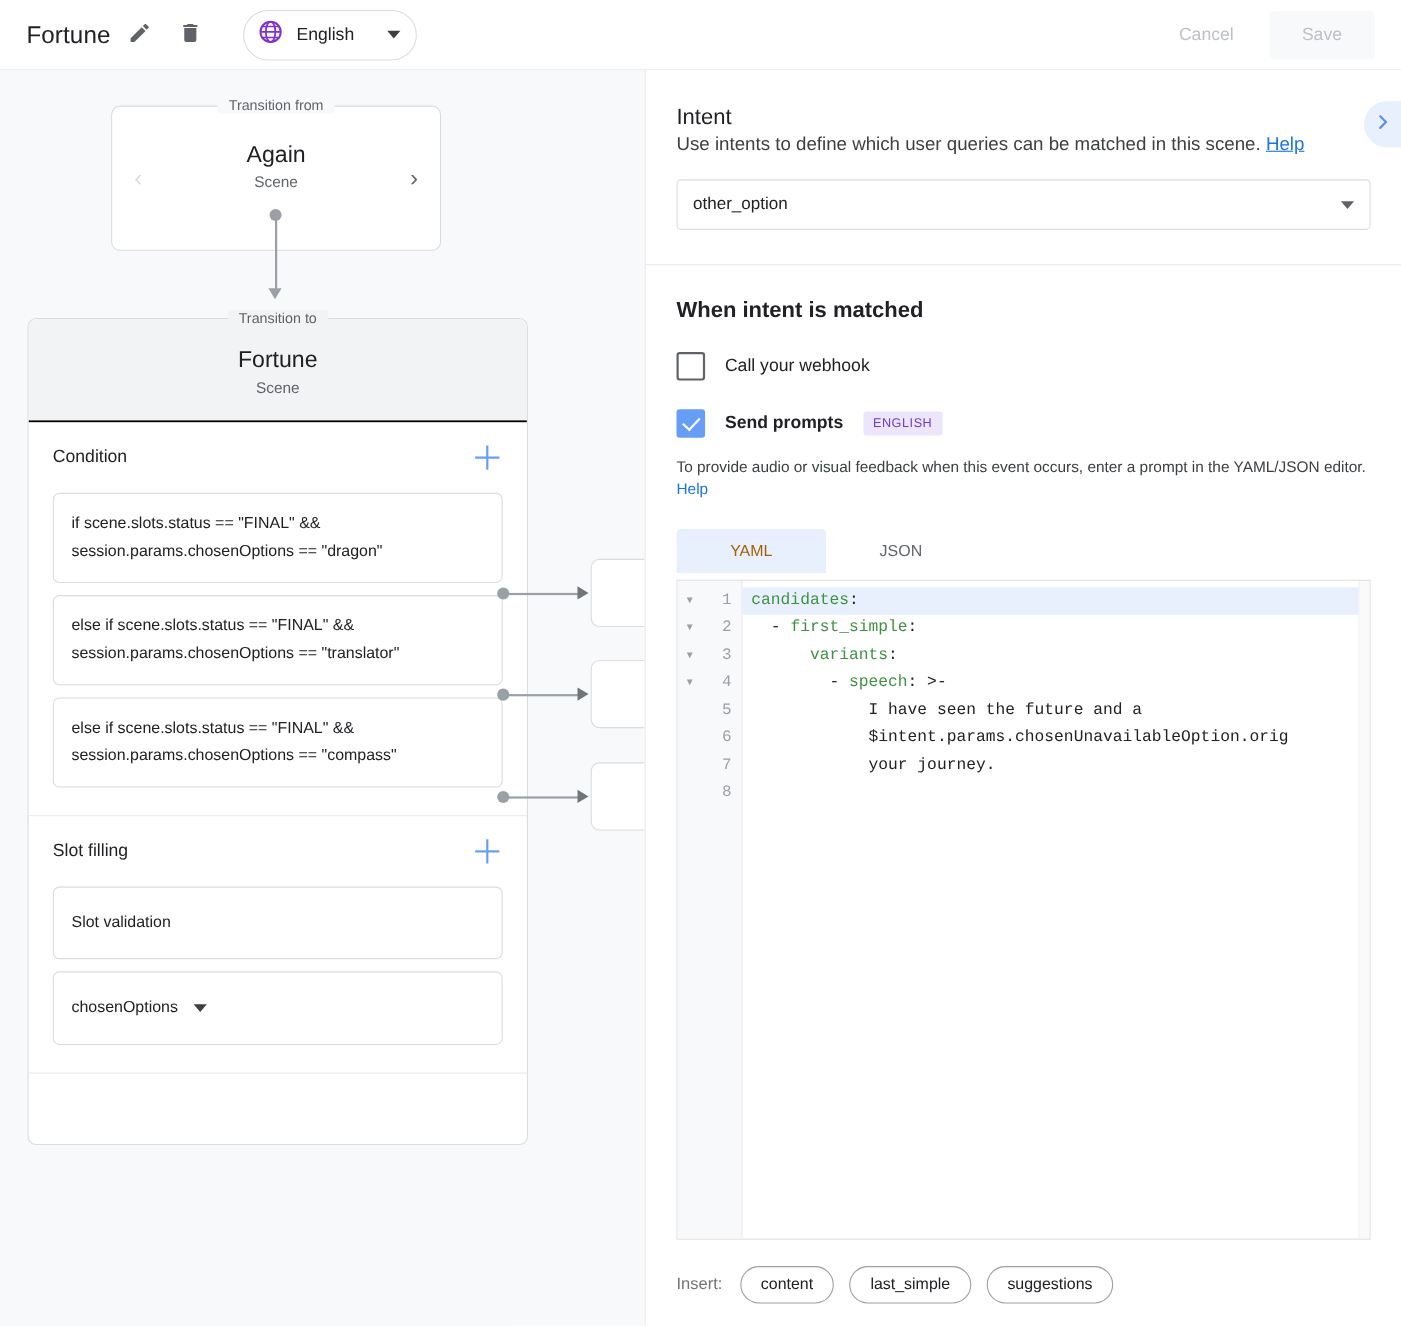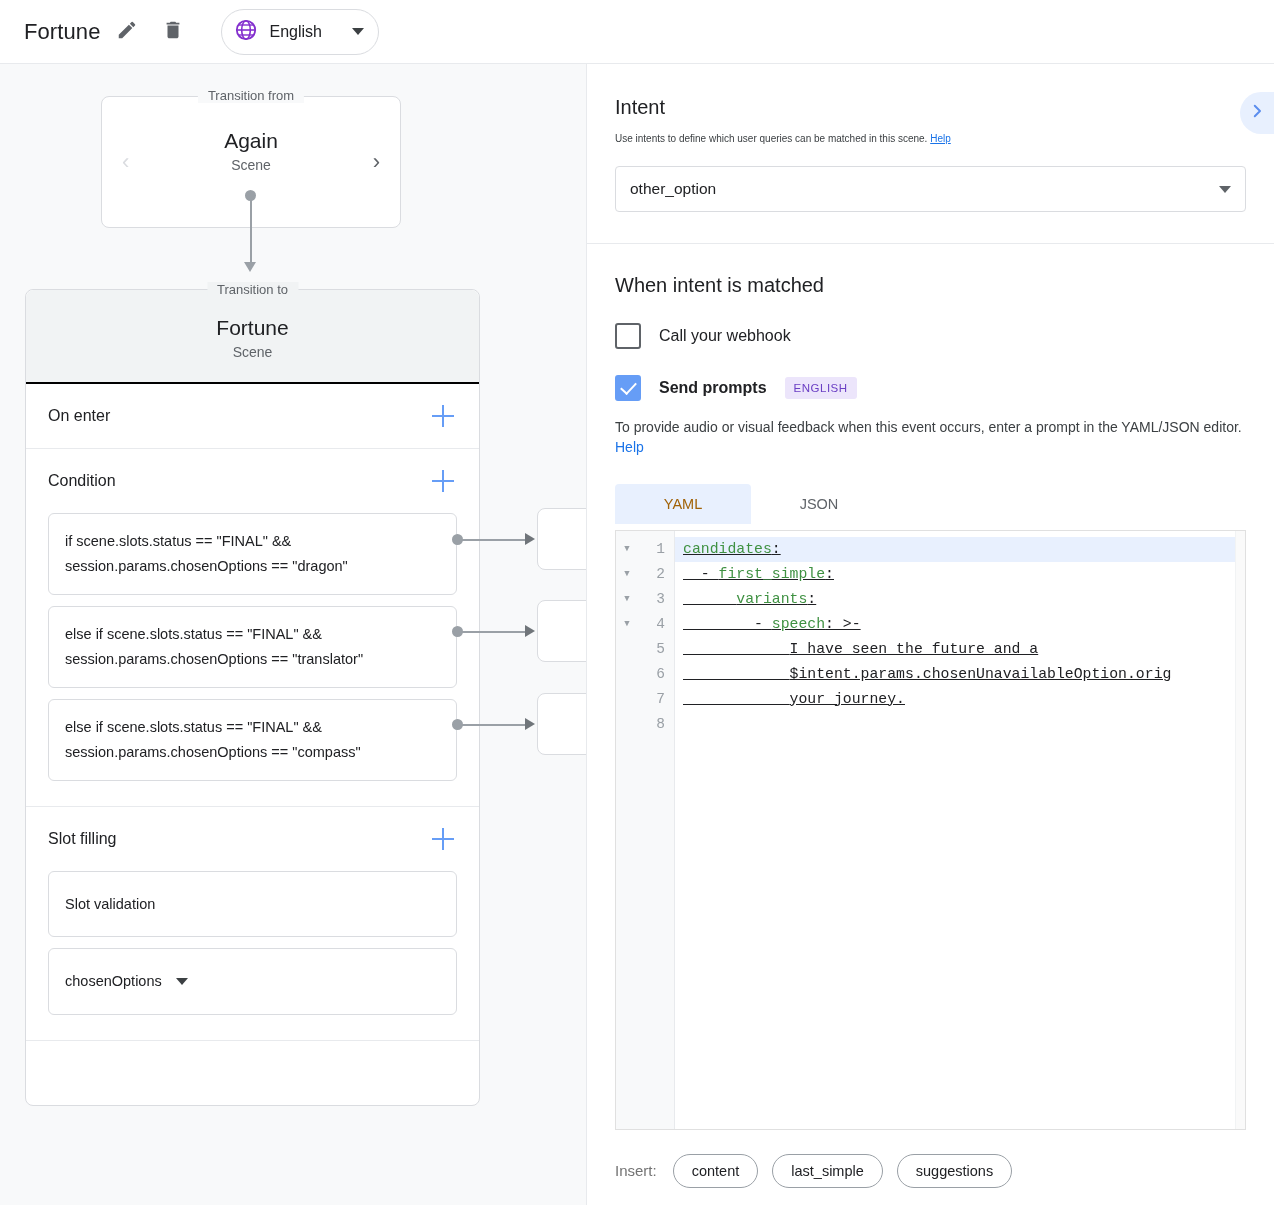--- a/index.html
+++ b/index.html
@@ -152,32 +152,32 @@
 
   
   .rp-pad { padding: 0 28px; }
   .expand-tab {
     position: absolute; right: 0; top: 28px; width: 34px; height: 42px;
     background: #e8f0fe; border-radius: 21px 0 0 21px;
     display: flex; align-items: center; justify-content: center;
     cursor: pointer;
   }
   .rp-h1 { font-size: 20px; color: #202124; margin: 32px 0 0; font-weight: normal; }
-  .rp-desc { font-size: 10px; color: #3c4043; margin-top: 14px; }
+  .rp-desc { font-size: 17px; color: #3c4043; margin-top: 2px; }
   .lnk { color: #1a73e8; text-decoration: underline; cursor: pointer; }
   .lnk.nounder { text-decoration: none; }
   .select-box {
     margin-top: 22px; height: 46px; border: 1px solid #dadce0; border-radius: 4px;
     display: flex; align-items: center; padding: 0 14px 0 14px;
     font-size: 15.5px; color: #202124; background: #fff; cursor: pointer;
   }
   .select-box .tri-down { margin-left: auto; border-top-color: #5f6368; }
   .rp-divider { height: 1px; background: #e8eaed; margin: 31px 0 0; }
 
-  .rp-h2 { font-size: 20px; color: #202124; font-weight: normal; margin: 30px 0 0; }
+  .rp-h2 { font-size: 20px; color: #202124; font-weight: bold; margin: 30px 0 0; }
   .check-row { display: flex; align-items: center; gap: 18px; margin-top: 26px; }
   .cbox {
     width: 26px; height: 26px; border: 2px solid #5f6368; border-radius: 3px;
     background: #fff; flex: none; cursor: pointer;
   }
   .cbox.checked {
     background: #669df6; border-color: #669df6; position: relative;
   }
   .cbox.checked::after {
     content: ""; position: absolute; left: 7px; top: 2px;
@@ -216,21 +216,20 @@
     width: 22px; text-align: center; font-size: 9px; color: #9aa0a6; cursor: pointer;
   }
   .lnum { flex: 1; text-align: right; padding-right: 9px; }
   .code {
     flex: 1; padding-top: 6px; position: relative; overflow: hidden;
   }
   .cline {
     height: 25px; line-height: 25px; white-space: pre;
     font-family: "Liberation Mono", monospace; font-size: 14.8px; color: #202124;
     padding-left: 8px;
-    text-decoration: underline;
   }
   .cline.hl { background: #e8f0fe; }
   .k { color: #3f9142; }
   .p { color: #202124; }
   .editor-scrollbar {
     position: absolute; right: 0; top: 0; width: 10px; height: 100%;
     background: #fafafa; border-left: 1px solid #f1f3f4;
   }
 
   .insert-row {
@@ -272,20 +271,24 @@
         <ellipse cx="12" cy="12" rx="4.3" ry="9.2" fill="none" stroke="#8430ce" stroke-width="1.6"></ellipse>
         <line x1="2.8" y1="12" x2="21.2" y2="12" stroke="#8430ce" stroke-width="1.6"></line>
         <line x1="4.2" y1="7" x2="19.8" y2="7" stroke="#8430ce" stroke-width="1.4"></line>
         <line x1="4.2" y1="17" x2="19.8" y2="17" stroke="#8430ce" stroke-width="1.4"></line>
       </svg>
     </span>
     <span class="lbl">English</span>
     <span class="caret-down"></span>
   </div>
 
+  <div class="topbar-right">
+    <button class="btn-text">Cancel</button>
+    <button class="btn-filled">Save</button>
+  </div>
 </div>
 
 <div class="canvas">
 
   <div class="fieldset-card" id="from-card">
     <div class="fs-legend">Transition from</div>
     <div style="padding-top:32px">
       <div class="scene-name">Again</div>
       <div class="scene-sub">Scene</div>
     </div>
@@ -297,26 +300,20 @@
   <div class="v-line" style="left:250px; top:132px; height:70px;"></div>
   <div class="v-arrow" style="left:244px; top:198px;"></div>
 
   <div id="scene-card">
     <div class="scene-head">
       <div class="fs-legend on-grey" style="top:-8px;">Transition to</div>
       <div class="scene-name">Fortune</div>
       <div class="scene-sub">Scene</div>
     </div>
 
-    <div class="section" style="padding-bottom:0">
-      <div class="section-head">
-        <span class="section-title">On enter</span>
-        <span class="plus-btn"></span>
-      </div>
-    </div>
 
     <div class="section">
       <div class="section-head">
         <span class="section-title">Condition</span>
         <span class="plus-btn"></span>
       </div>
       <div class="item-card tall">if scene.slots.status == "FINAL" &amp;&amp; session.params.chosenOptions == "dragon"</div>
       <div class="item-card tall">else if scene.slots.status == "FINAL" &amp;&amp; session.params.chosenOptions == "translator"</div>
       <div class="item-card tall">else if scene.slots.status == "FINAL" &amp;&amp; session.params.chosenOptions == "compass"</div>
     </div>

